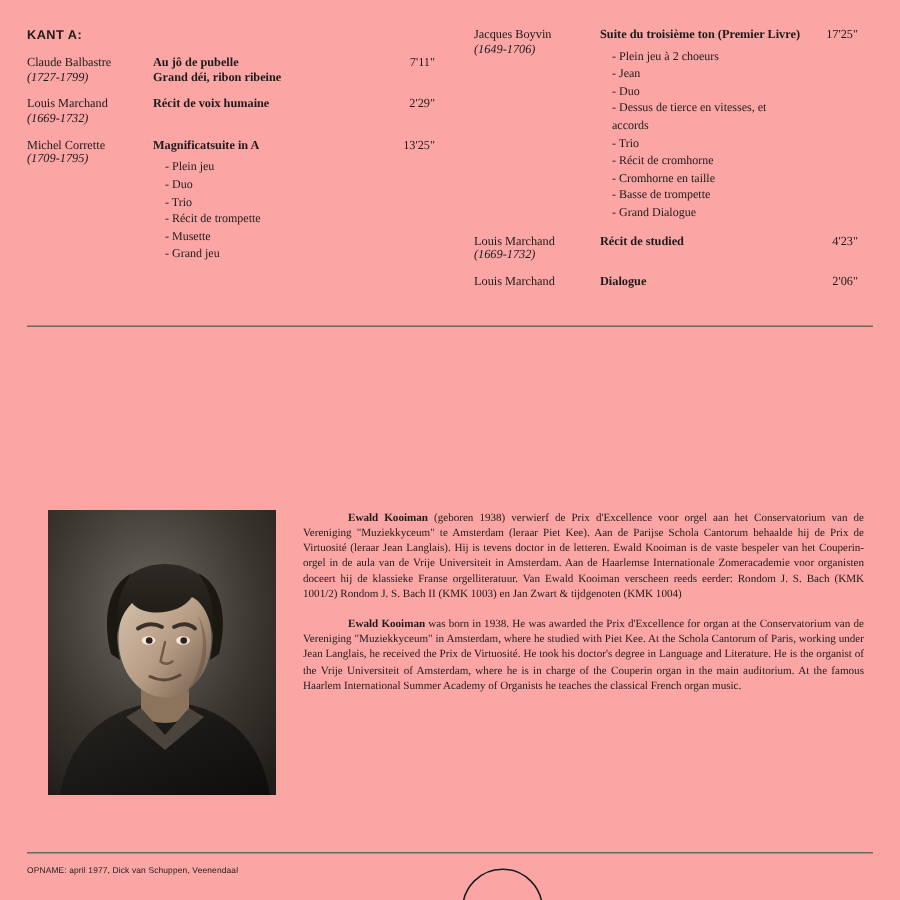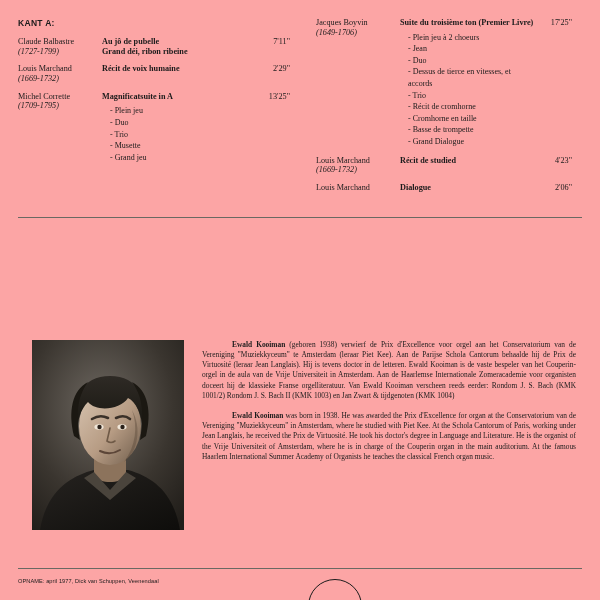--- a/index.html
+++ b/index.html
@@ -197,20 +197,21 @@
         <div class="composer">
           <span class="name">Michel Corrette</span>
           <span class="dates">(1709-1795)</span>
         </div>
         <div class="work">
           <span class="title">Magnificatsuite in A</span>
           <ul class="movements">
             <li>Plein jeu</li>
             <li>Duo</li>
             <li>Trio</li>
+            <li>Récit de trompette</li>
             <li>Musette</li>
             <li>Grand jeu</li>
           </ul>
         </div>
         <div class="dur">13'25"</div>
       </div>
     </div>
 
     <div class="col right">
 

